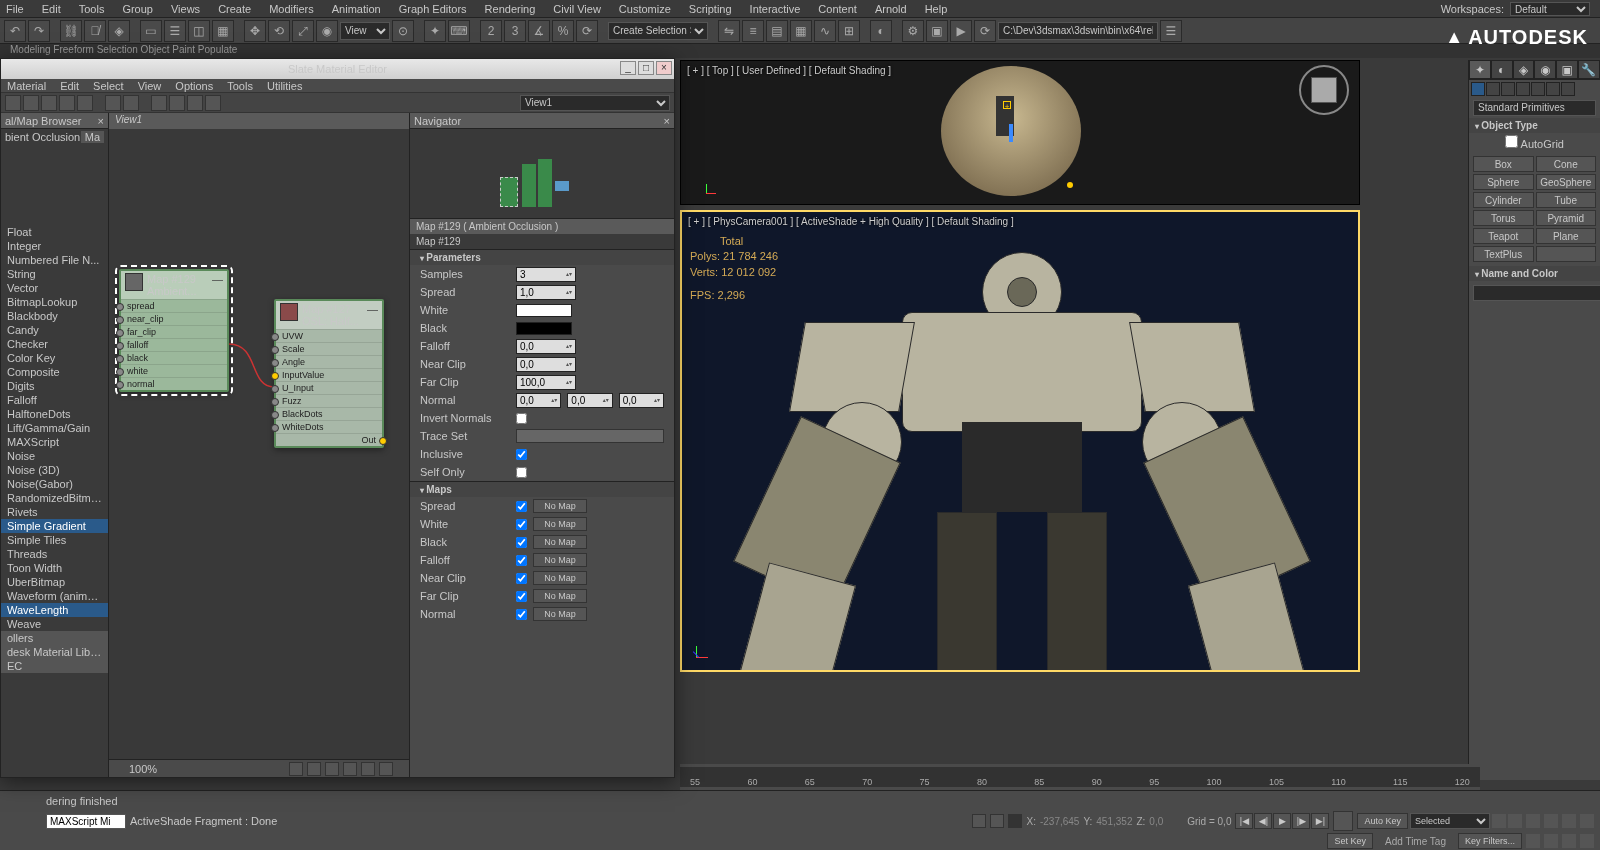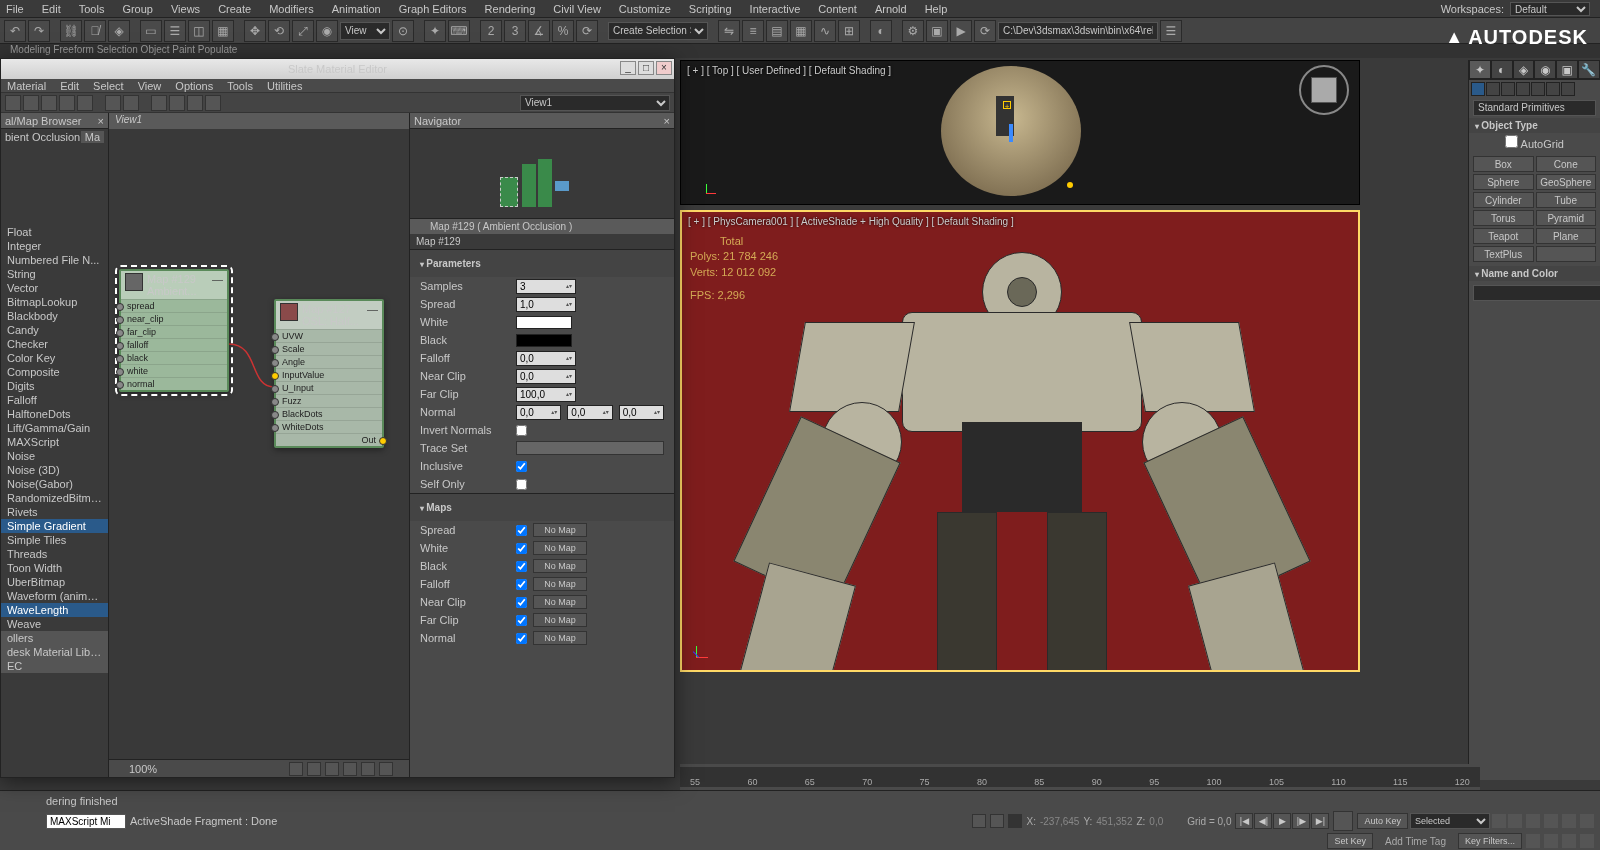--- a/index.html
+++ b/index.html
@@ -47,39 +47,39 @@
 .node-slot { padding:1px 6px; font-size:9px; color:#222; position:relative; border-top:1px solid rgba(0,0,0,0.1); }
 .node-slot::before { content:""; position:absolute; left:-5px; top:3px; width:6px; height:6px; border-radius:50%; background:#888; border:1px solid #333; }
 .node-slot.out { text-align:right; }
 .node-slot.out::before { left:auto; right:-5px; }
 .node-slot.hot::before { background:#ffcc00; }
 .wire { position:absolute; stroke:#cc3333; stroke-width:1.5; fill:none; }
 .rightcol { width:265px; display:flex; flex-direction:column; border-left:1px solid #222; background:#4a4a4a; }
 .nav-box { height:90px; background:#393939; border-bottom:1px solid #222; position:relative; }
 .nav-map { position:absolute; left:90px; top:30px; }
 .nav-map div { position:absolute; }
-.param-head { background:#5a5a5a; padding:2px 20px; font-size:10px; }
+.param-head { background:#5a5a5a; padding:2px 6px; font-size:10px; }
 .param-name { padding:2px 6px; font-size:10px; background:#3a3a3a; }
 .param-scroll { flex:1; overflow-y:auto; background:#4a4a4a; }
-.rollout-h { background:#444; padding:8px 10px; font-size:10px; font-weight:bold; border-top:1px solid #222; }
+.rollout-h { background:#444; padding:2px 10px; font-size:10px; font-weight:bold; border-top:1px solid #222; }
 .rollout-h::before { content:"▾ "; font-size:8px; }
 .prow { display:flex; align-items:center; padding:1px 10px; gap:6px; font-size:10px; min-height:18px; }
 .prow label { flex:0 0 90px; }
 .prow .spin { width:60px; height:15px; background:#dedede; border:1px solid #222; color:#000; padding:0 3px; font-size:10px; display:flex; align-items:center; justify-content:space-between; }
 .prow .spin::after { content:"▴▾"; font-size:6px; color:#555; line-height:0.5; }
 .prow .swatch { width:56px; height:13px; border:1px solid #222; }
 .prow input[type=checkbox] { width:11px; height:11px; }
 .prow .nomap { width:54px; height:14px; background:#555; border:1px solid #333; text-align:center; font-size:9px; line-height:13px; }
 .slate-status { height:18px; background:#4a4a4a; border-top:1px solid #222; display:flex; align-items:center; justify-content:flex-end; padding:0 16px; gap:4px; }
 .slate-status .sb { width:14px; height:14px; background:#555; border:1px solid #333; }
 
 
 .vp-area { position:absolute; left:680px; top:60px; width:680px; height:680px; }
 .vp-top { position:absolute; left:0; top:0; width:680px; height:145px; background:#1a1a1a; border:1px solid #000; }
-.vp-main { position:absolute; left:0; top:150px; width:680px; height:462px; background:#7f1d1d; border:2px solid #ffd966; overflow:hidden; }
+.vp-main { position:absolute; left:0; top:150px; width:680px; height:462px; background:#0f172a; border:2px solid #ffd966; overflow:hidden; }
 .vp-lbl { position:absolute; left:6px; top:4px; font-size:10px; color:#ccc; z-index:2; text-shadow:0 0 3px #000; }
 .vp-stats { position:absolute; left:8px; top:22px; font-size:10px; line-height:1.4; z-index:2; }
 .vp-stats .k { color:#d4aa55; }
 .vp-stats .v { color:#d4aa55; }
 .viewcube { position:absolute; right:10px; top:4px; width:50px; height:50px; }
 .viewcube .ring { width:50px; height:50px; border:2px solid #888; border-radius:50%; position:absolute; }
 .viewcube .cube { width:26px; height:26px; background:#aaa; border:1px solid #555; position:absolute; left:12px; top:12px; }
 .top-scene { position:absolute; left:260px; top:5px; width:140px; height:130px; background:radial-gradient(circle at 50% 40%,#c8b890,#6a5a40); border-radius:50%; }
 .robot { position:absolute; left:20px; top:10px; width:640px; height:490px; }
 .robot-body { position:absolute; background:#b8b4a0; border:1px solid #2a2a2a; }

